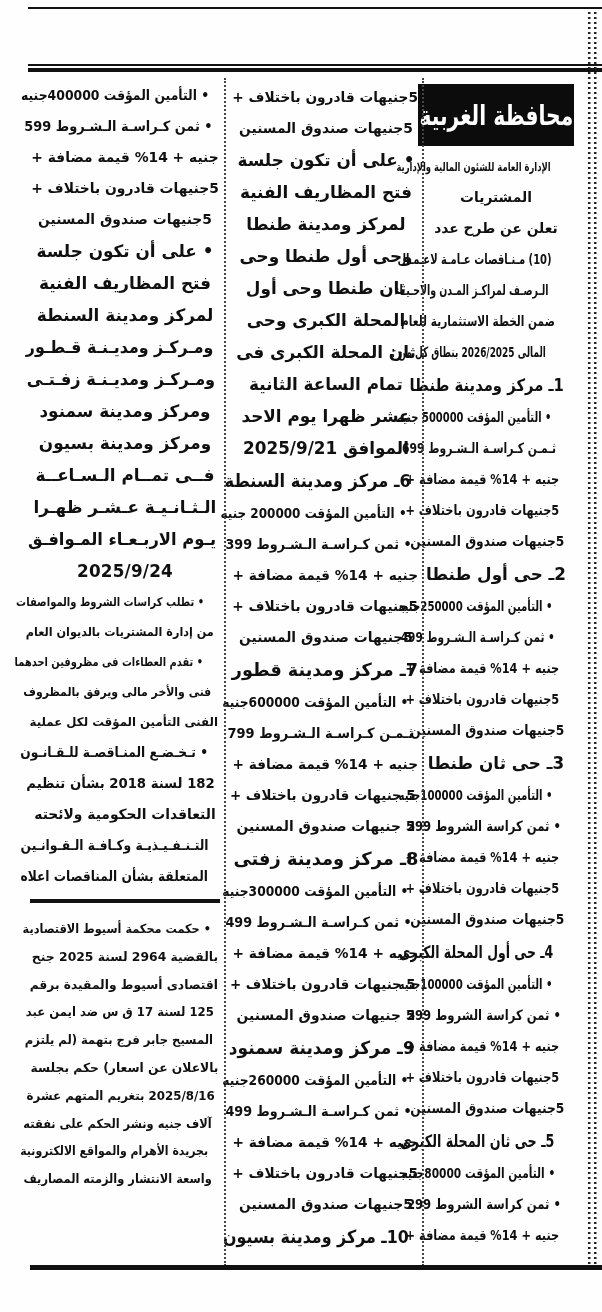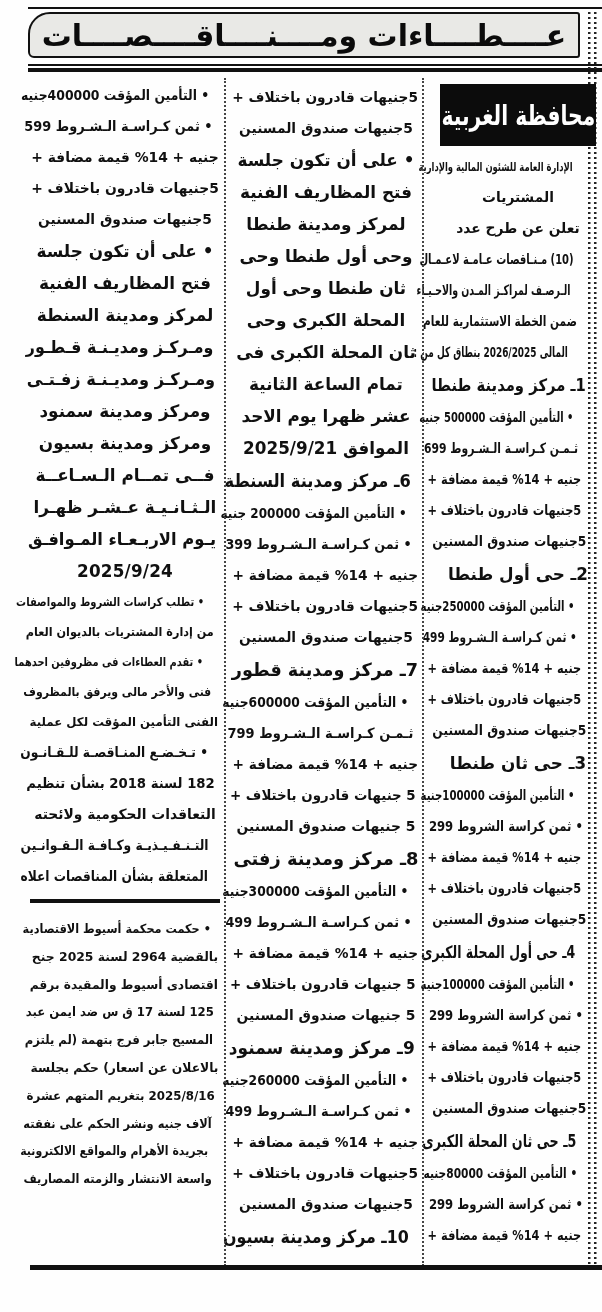--- a/index.html
+++ b/index.html
@@ -25,21 +25,21 @@
       repeating-linear-gradient(to bottom,#222 0 2px,transparent 2px 5px),
       repeating-linear-gradient(to bottom,#222 0 2px,transparent 2px 5px);
     background-size:2.5px 100%,2.5px 100%;
     background-position:0 0,6px 0;
     background-repeat:no-repeat;
   }
   .vsep{position:absolute; top:78px; height:1188px; width:0; border-left:2px dotted #444;}
   .vsep1{left:224px;}
   .vsep2{left:422px;}
   .col{position:absolute; box-sizing:border-box;}
-  .col-right{left:440px; top:76px; width:156px;}
+  .col-right{left:418px; top:76px; width:156px;}
   .col-mid{left:232px; top:78px; width:188px; padding-top:4px;}
   .col-left{left:30px; top:80px; width:190px;}
   .govbox{
     margin:8px 0 6px 0; width:100%; height:62px; background:#0c0c0c;
     display:flex; align-items:center; justify-content:center;
   }
   .govbox span{color:#fff; font-weight:bold; font-size:28px; white-space:nowrap; display:inline-block;}
   .rulings-box{
     margin:16px auto 0 auto; width:182px; height:56px; background:#e9e9e6;
     border:2.5px solid #111; border-radius:20px 3px 3px 5px; box-sizing:border-box;
@@ -58,23 +58,20 @@
   .col-right .ln-heading{font-size:17px;}
   .bottom-lines .ln-small{font-size:12.5px; line-height:27.8px;}
 </style>
 </head>
 <body>
 
 <div class="page">
 
   <div class="top-rule"></div>
 
-  <div class="banner">
-    <span class="fit">عــــطــــاءات ومــــنــــاقــــصــــات</span>
-  </div>
   <div class="rule-thin"></div>
   <div class="rule-thick"></div>
 
   <div class="edge-dots"></div>
 
   <div class="col col-right">
     <div class="govbox">
       <span class="fit" style="transform-origin: center center; transform: scaleX(0.723);">محافظة الغربية</span>
     </div>
     <div>

